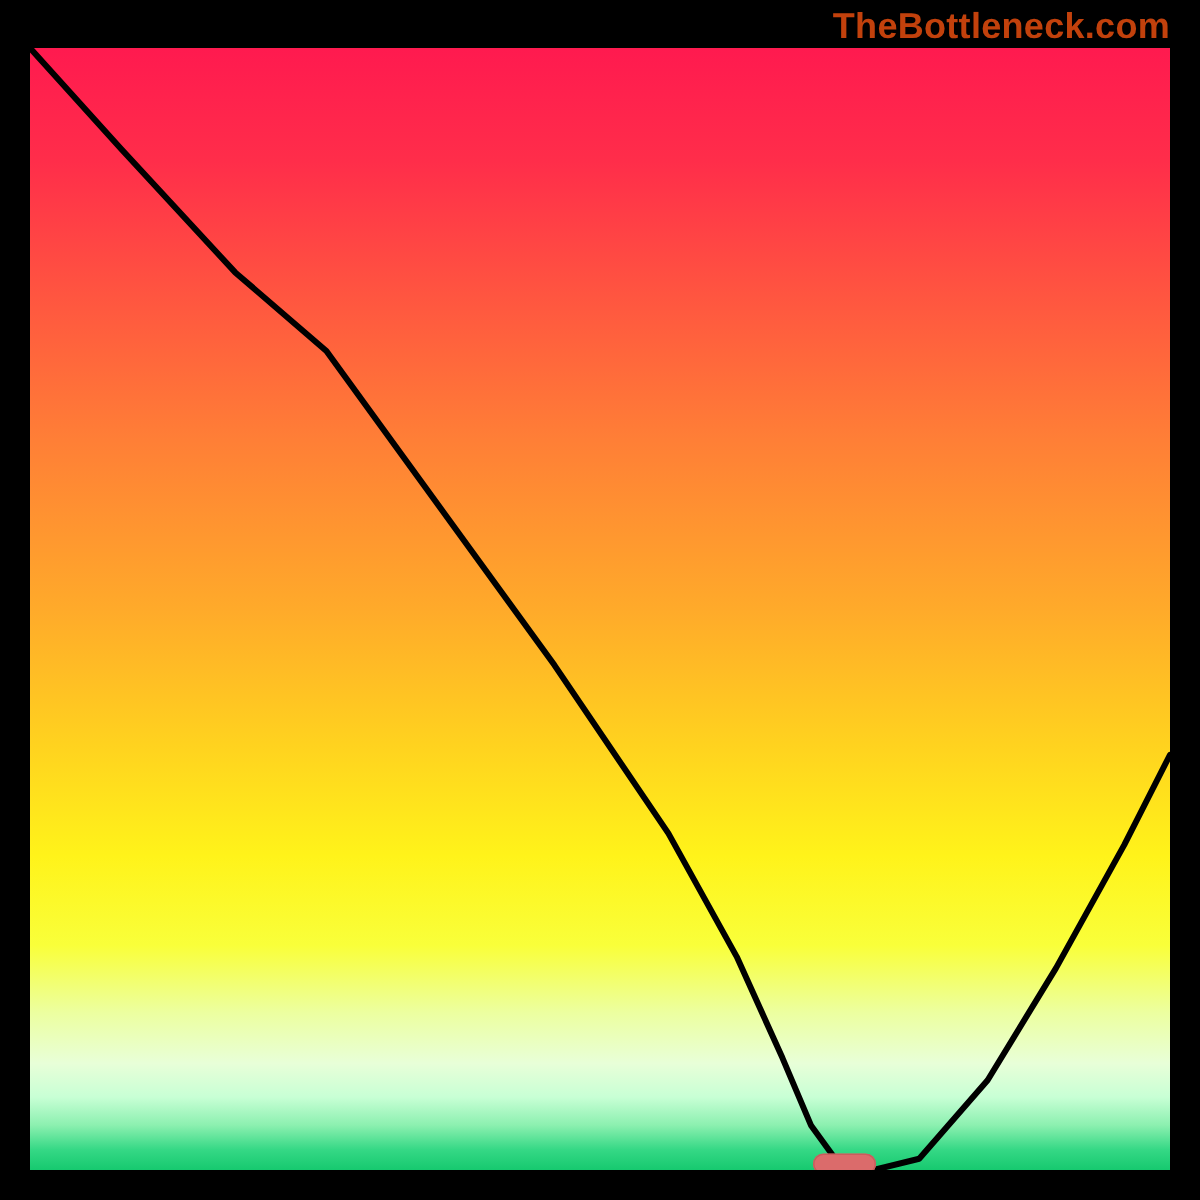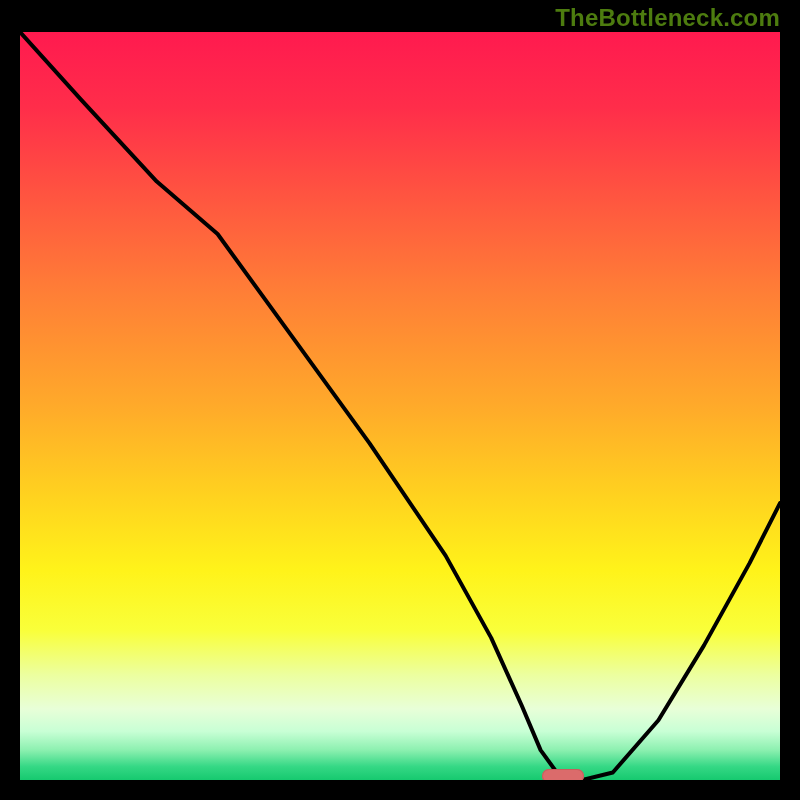--- a/index.html
+++ b/index.html
@@ -26,21 +26,21 @@
     height: 748px;
     overflow: hidden;
   }
   .watermark {
     position: absolute;
     top: 4px;
     right: 20px;
     font-family: Arial, Helvetica, sans-serif;
     font-size: 24px;
     font-weight: 600;
-    color: #4d7c0f;
+    color: #c2410c;
     letter-spacing: 0.2px;
   }
   svg.curve {
     position: absolute;
     left: 0;
     top: 0;
     width: 760px;
     height: 748px;
   }
   .marker {

